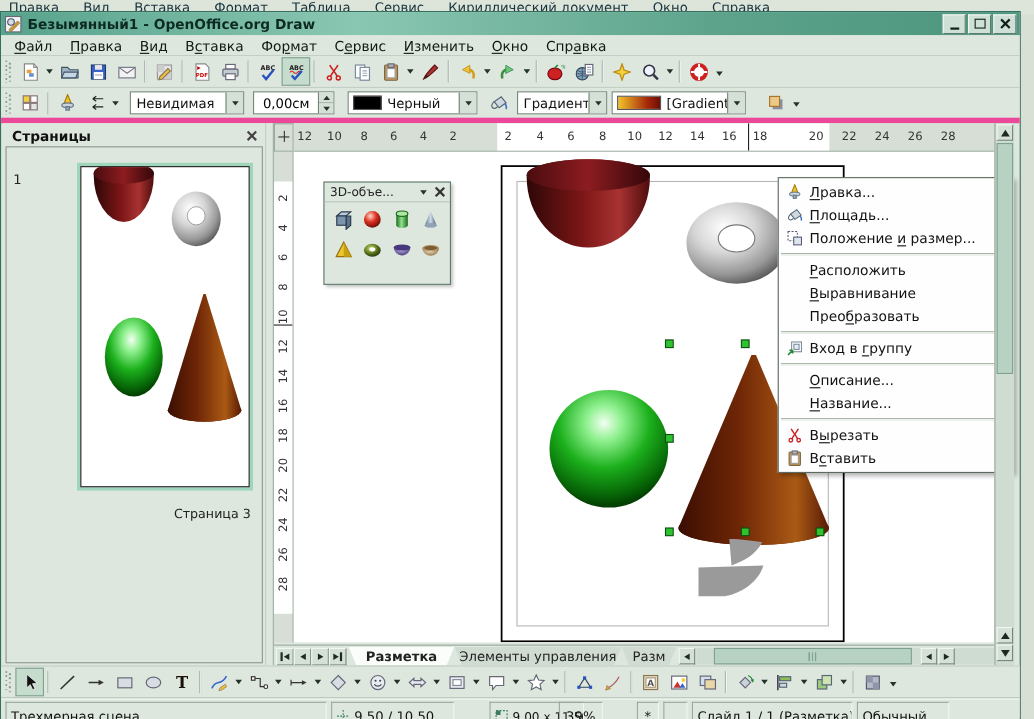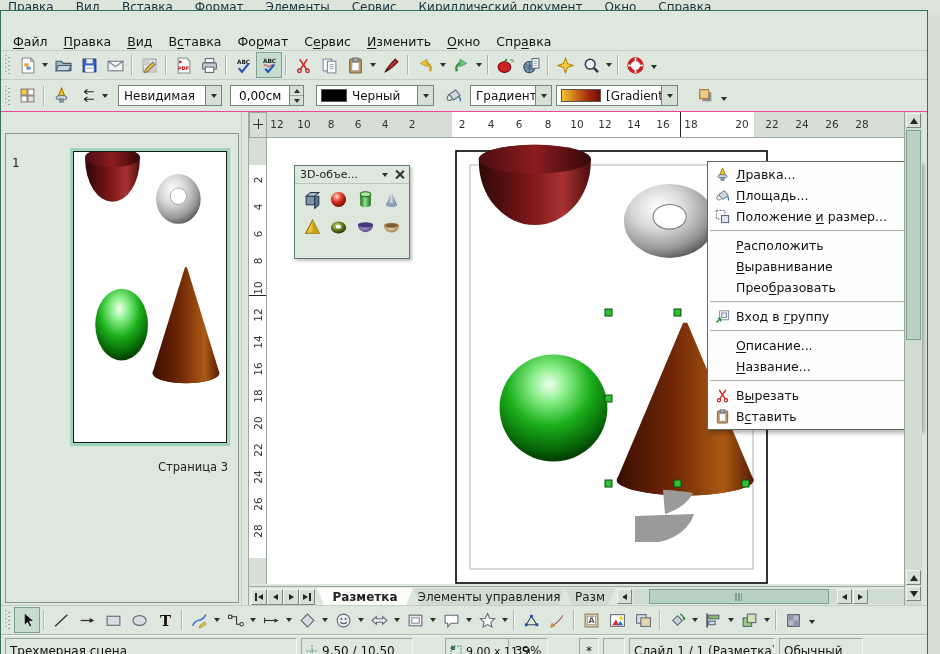--- a/index.html
+++ b/index.html
@@ -31,21 +31,21 @@
   .xG::before{transform:rotate(45deg);} .xG::after{transform:rotate(-45deg);}
 
   .menubar{position:absolute;left:0;top:21px;width:100%;height:19px;background:#dde7de;
     border-bottom:1px solid #c3cec4;display:flex;align-items:center;padding-left:4px;box-sizing:border-box;}
   .mi{font-size:12.5px;color:#101810;padding:1px 8px;white-space:nowrap;}
 
   
   .tb{position:absolute;left:0;width:100%;background:#dde7de;display:flex;align-items:center;
     box-sizing:border-box;padding-left:3px;}
   .tb1{top:40px;height:29px;border-bottom:1px solid #c3cec4;}
-  .tb2{top:69px;height:32px;border-bottom:1px solid #ec4899;}
+  .tb2{top:69px;height:32px;border-bottom:5px solid #ec4899;}
   .tb3{top:594px;height:30px;border-top:1px solid #c3cec4;border-bottom:1px solid #aab6ac;}
   .handle{width:5px;height:20px;margin:0 4px 0 1px;
     background-image:repeating-linear-gradient(180deg,#8fa096 0 1.5px,transparent 1.5px 4px),
                      repeating-linear-gradient(180deg,#8fa096 0 1.5px,transparent 1.5px 4px);
     background-size:1.5px 100%,1.5px 100%;background-position:0 0,3px 2px;background-repeat:repeat-y;}
   .tsep{width:1px;height:20px;background:#aab6ac;border-right:1px solid #f2f6f2;margin:0 3px;flex:0 0 auto;}
   .tbtn{width:24px;height:24px;display:flex;align-items:center;justify-content:center;flex:0 0 auto;border:1px solid transparent;}
   .tbtn svg{width:17px;height:17px;}
   .tbtn.pressed{background:#c6dccd;border:1px solid #7fa18f;}
   .caret{width:0;height:0;border-left:3.5px solid transparent;border-right:3.5px solid transparent;
@@ -548,24 +548,41 @@
   <symbol id="p-half" viewBox="0 0 18 18">
         <path d="M1.8 7a7.2 6.8 0 0 0 14.4 0z" fill="url(#gTan)"></path>
         <ellipse cx="9" cy="7" rx="7.2" ry="2.5" fill="#b08c58"></ellipse>
         <ellipse cx="9" cy="7" rx="5.4" ry="1.7" fill="#7a5c34"></ellipse>
       </symbol>
 </defs>
 </svg>
 
 <div id="screen">
 
-  <div class="bgstrip"><span class="bgmi">Правка</span><span class="bgmi">Вид</span><span class="bgmi">Вставка</span><span class="bgmi">Формат</span><span class="bgmi">Элементы</span><span class="bgmi">Сервис</span><span class="bgmi">Кириллический документ</span><span class="bgmi">Окно</span><span class="bgmi">Справка</span></div>
+  <div class="bgstrip"><span class="bgmi">Правка</span><span class="bgmi">Вид</span><span class="bgmi">Вставка</span><span class="bgmi">Формат</span><span class="bgmi">Таблица</span><span class="bgmi">Сервис</span><span class="bgmi">Кириллический документ</span><span class="bgmi">Окно</span><span class="bgmi">Справка</span></div>
 
   <div class="win">
 
+    <div class="titlebar">
+      <span class="appicon"><svg viewBox="0 0 16 16">
+            <use href="#i-app"></use>
+          </svg></span>
+      <span class="title">Безымянный1 - OpenOffice.org Draw</span>
+      <span class="wbtns">
+        <span class="wbtn">
+            <i class="minG"></i>
+          </span>
+        <span class="wbtn">
+            <i class="maxG"></i>
+          </span>
+        <span class="wbtn">
+            <i class="xG"></i>
+          </span>
+      </span>
+    </div>
 
     <div class="menubar">
       <span class="mi"><u>Ф</u><span>айл</span></span>
       <span class="mi"><u>П</u><span>равка</span></span>
       <span class="mi"><u>В</u><span>ид</span></span>
       <span class="mi"><span>В</span><u>с</u><span>тавка</span></span>
       <span class="mi"><span>Фо</span><u>р</u><span>мат</span></span>
       <span class="mi"><span>С</span><u>е</u><span>рвис</span></span>
       <span class="mi"><u>И</u><span>зменить</span></span>
       <span class="mi"><u>О</u><span>кно</span></span>
@@ -757,20 +774,24 @@
           <svg>
             <use href="#i-shadow"></use>
           </svg>
         </span>
       <span class="caretbtn ovf">
           <span class="caret"></span>
         </span>
     </div>
 
     <div class="panel">
+      <div class="phead">
+        <span class="ptitle">Страницы</span>
+        <span class="pclose"></span>
+      </div>
       <div class="pbody">
         <span class="pnum">1</span>
         <div class="thumbsel">
           <div class="thumbpage">
             <svg viewBox="0 0 300 420" preserveAspectRatio="none">
                 <use href="#scene"></use>
               </svg>
           </div>
         </div>
         <span class="pcaption">Страница 3</span>

